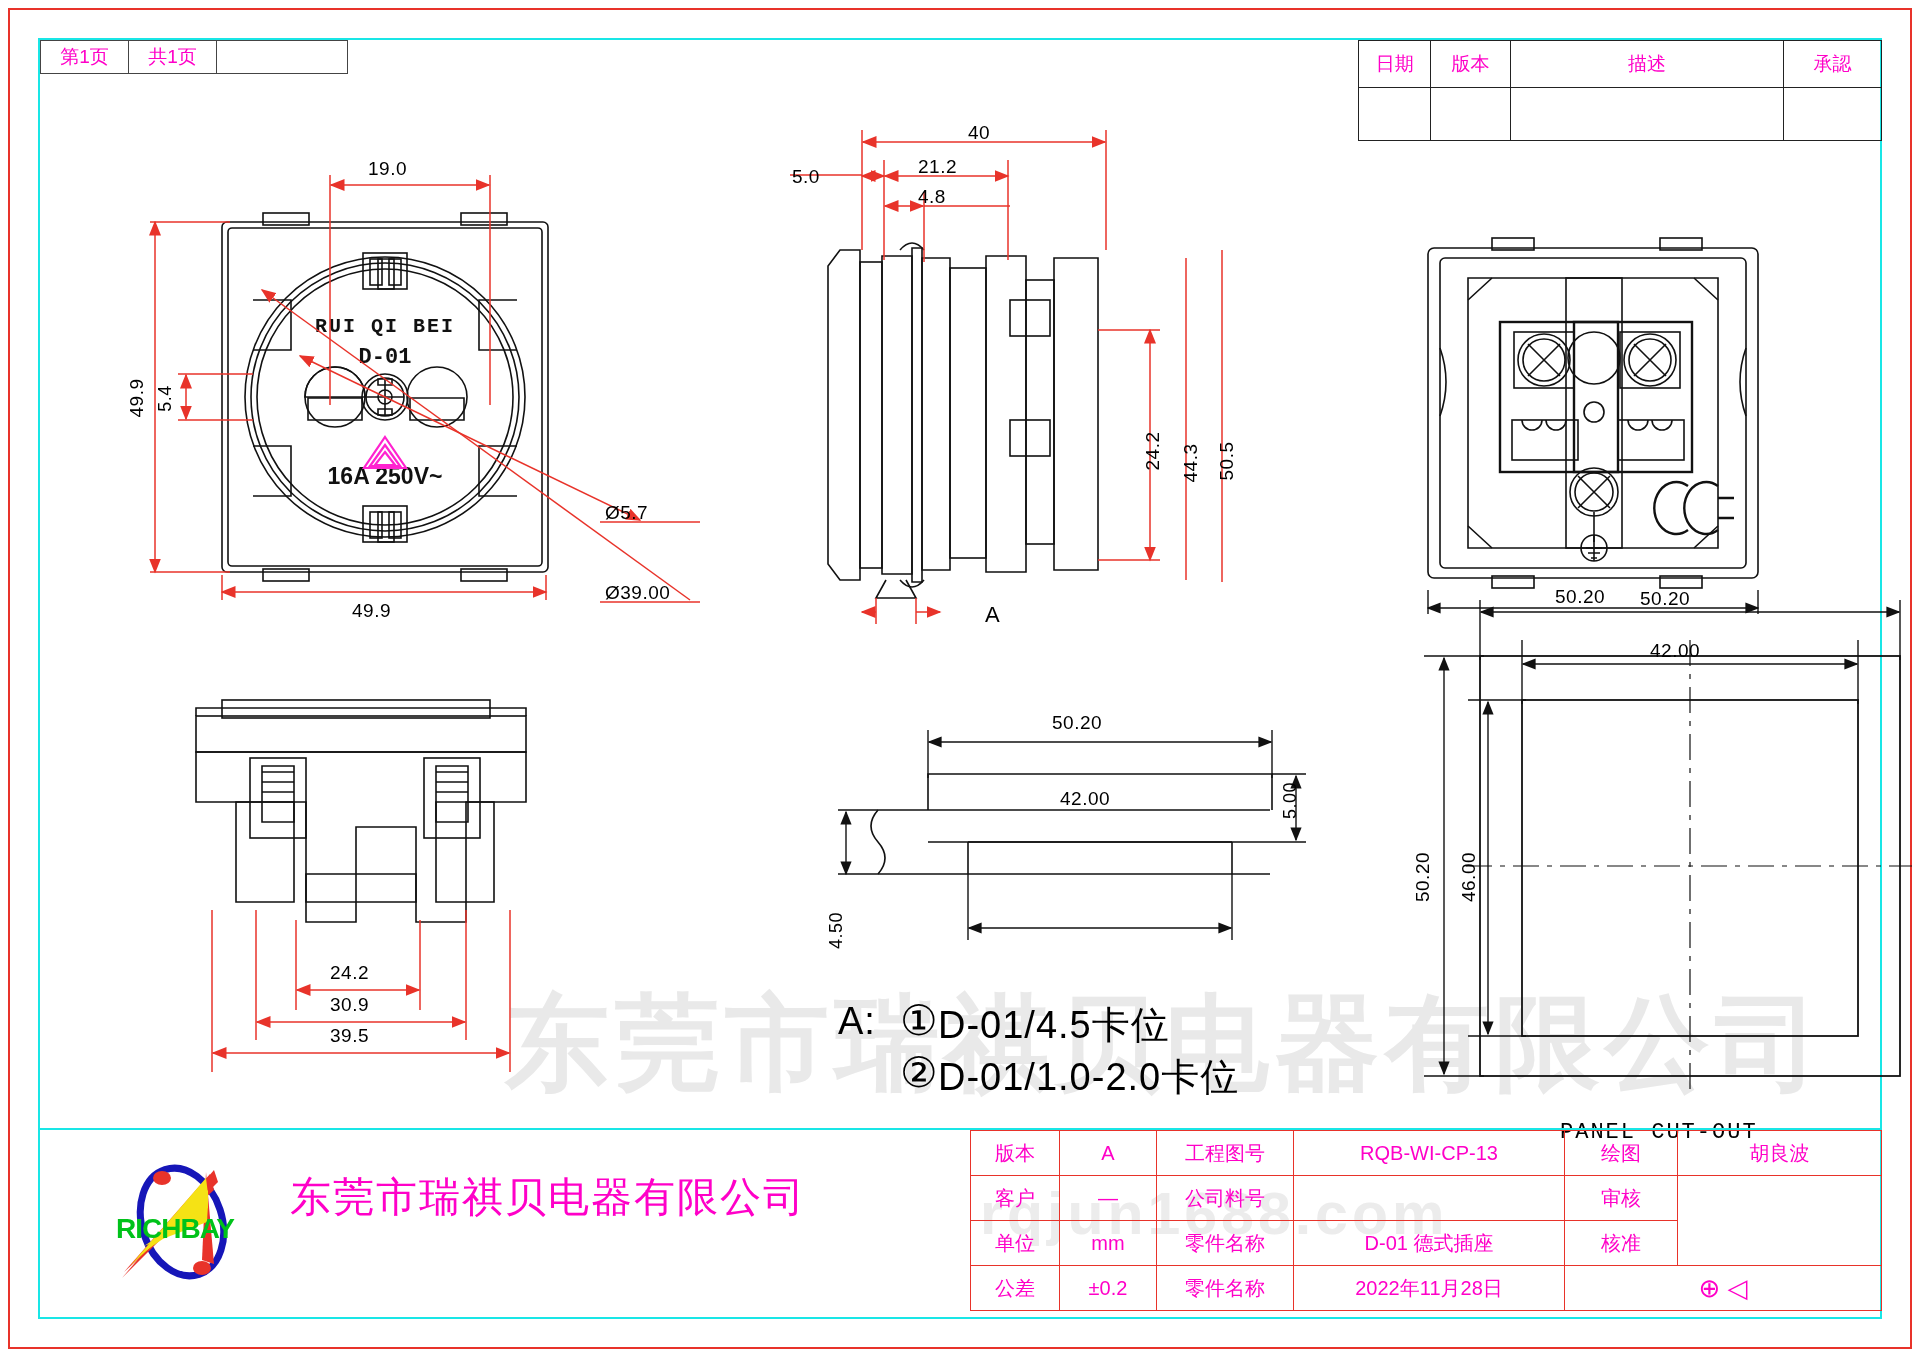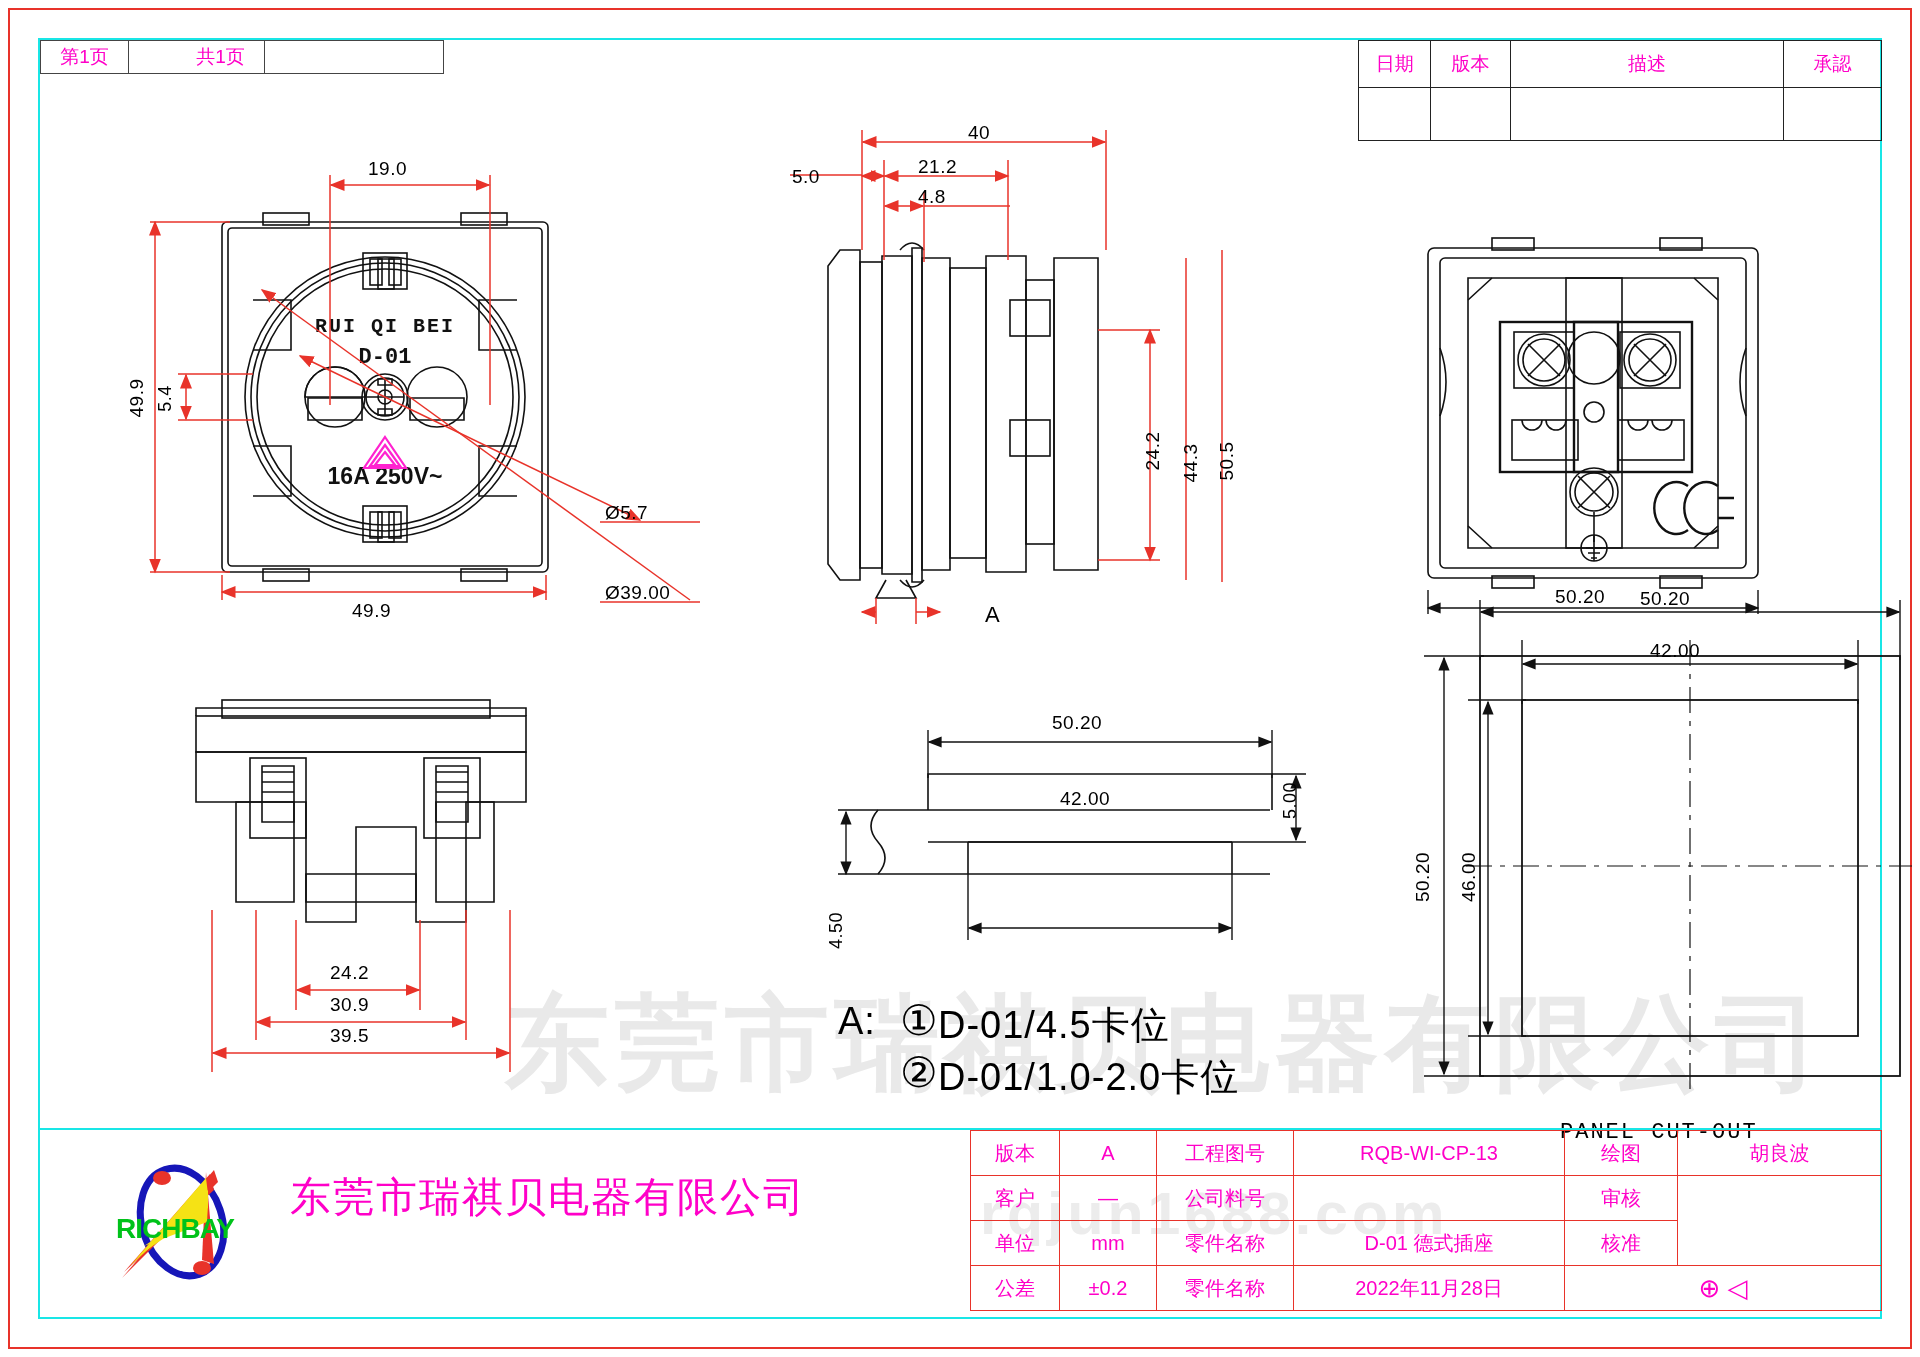--- a/index.html
+++ b/index.html
@@ -10,21 +10,21 @@
   .border-red{position:absolute;left:8px;top:8px;width:1904px;height:1341px;border:2px solid #e8332a;box-sizing:border-box;}
   .border-cyan{position:absolute;left:38px;top:38px;width:1844px;height:1281px;border:2px solid #19e6e6;box-sizing:border-box;}
 
   
   .t{position:absolute;white-space:nowrap;font-family:"Liberation Sans",sans-serif;}
   .dim{font-family:"Liberation Sans",sans-serif;color:#000;font-size:19px;letter-spacing:.5px;}
   .vert{transform-origin:center center;transform:rotate(-90deg);}
   .mono{font-family:"Liberation Mono",monospace;}
 
   
-  #pagebox{position:absolute;left:40px;top:40px;display:flex;height:34px;border:1px solid #444;box-sizing:border-box;gap:48px;}
+  #pagebox{position:absolute;left:40px;top:40px;display:flex;height:34px;border:1px solid #444;box-sizing:border-box;}
   #pagebox > div{display:flex;align-items:center;justify-content:center;color:#ff00c8;font-size:19px;box-sizing:border-box;}
   #pagebox .c1{width:88px;border-right:1px solid #444;}
   #pagebox .c2{width:88px;border-right:1px solid #444;}
   #pagebox .c3{width:130px;}
 
   
   #revtable{position:absolute;left:1358px;top:40px;width:524px;border-collapse:collapse;}
   #revtable td{border:1px solid #222;height:30px;text-align:center;color:#ff00c8;font-size:19px;padding:8px;}
   #revtable tr.body td{height:36px;}
 

